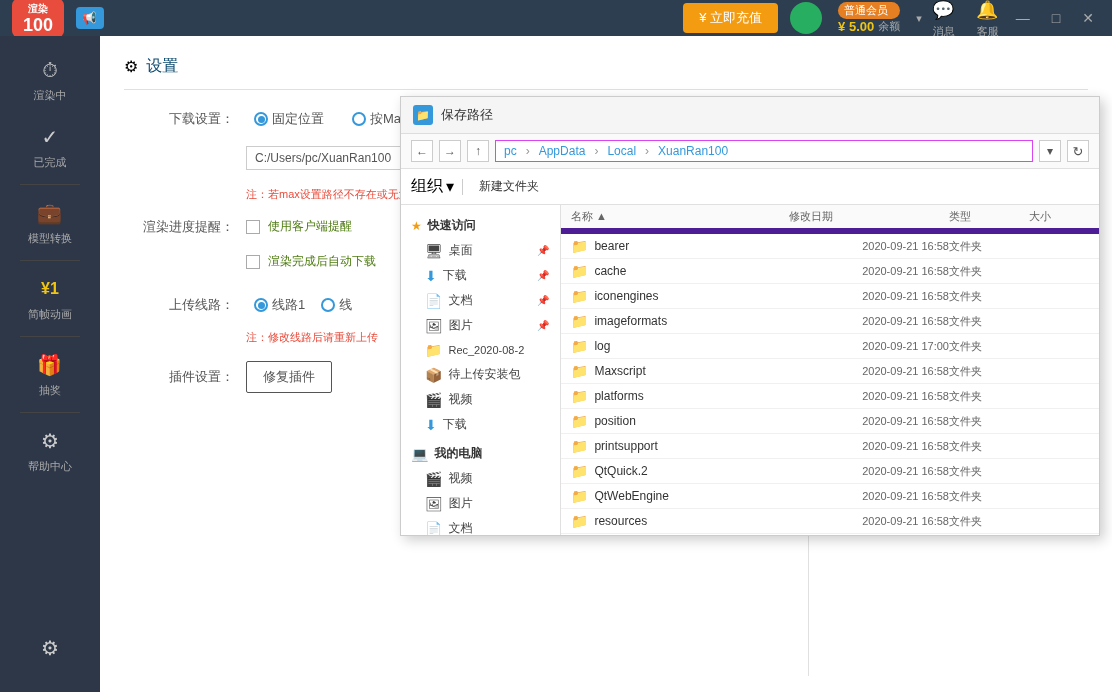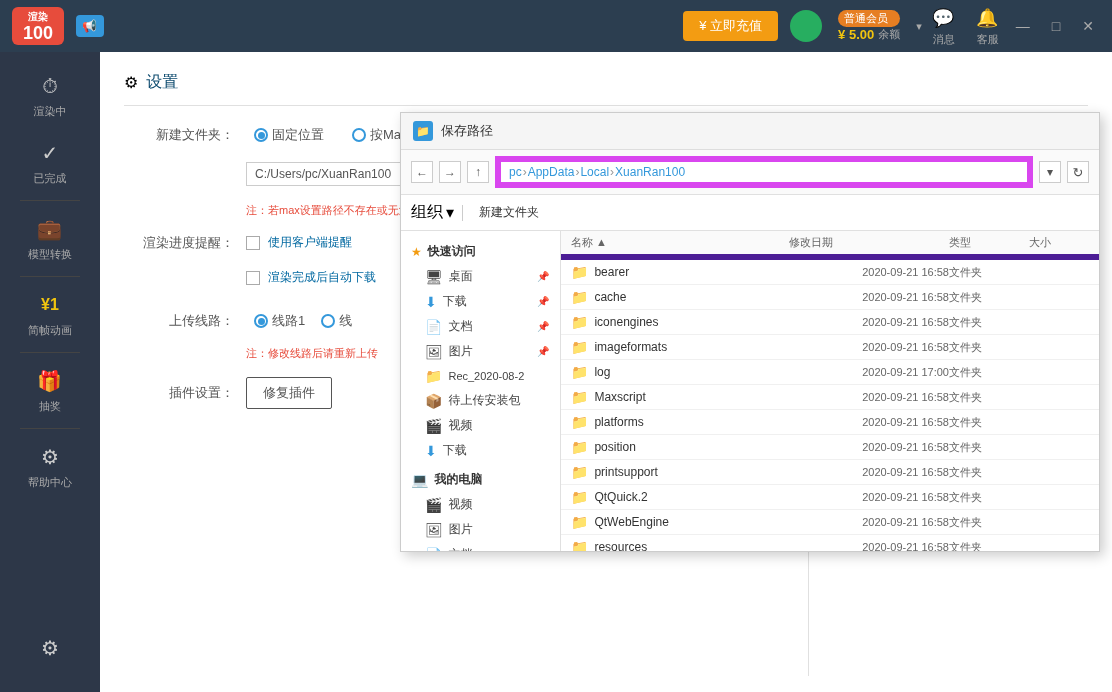--- a/index.html
+++ b/index.html
@@ -1,20 +1,20 @@
 <!DOCTYPE html>
 <html><head>
   <meta charset="utf-8">
   <style>
     * { box-sizing: border-box; margin: 0; padding: 0; font-family: 'Microsoft YaHei', SimHei, sans-serif; }
     body { width: 1112px; height: 692px; overflow: hidden; background: #f0f0f0; }
 
     
     .app-container { display: flex; flex-direction: column; width: 1112px; height: 692px; }
-    .title-bar { display: flex; align-items: center; height: 52px; background: #2c3e50; padding: 0 12px; flex-shrink: 0; }
+    .title-bar { display: flex; align-items: center; height: 36px; background: #2c3e50; padding: 0 12px; flex-shrink: 0; }
     .content-area { display: flex; flex: 1; overflow: hidden; }
     .sidebar { width: 100px; background: #2d3748; display: flex; flex-direction: column; align-items: center; padding: 10px 0; flex-shrink: 0; }
     .main-content { flex: 1; background: #f5f5f5; overflow: hidden; position: relative; }
 
     
     .app-logo { width: 52px; height: 38px; background: #e74c3c; border-radius: 6px; display: flex; flex-direction: column; align-items: center; justify-content: center; margin-right: 12px; flex-shrink: 0; }
     .app-logo-top { color: white; font-size: 10px; font-weight: bold; }
     .app-logo-bottom { color: white; font-size: 18px; font-weight: bold; line-height: 1; }
     .title-notice { display: flex; align-items: center; gap: 8px; flex: 1; }
     .notice-icon { width: 28px; height: 22px; background: #3498db; border-radius: 4px; display: flex; align-items: center; justify-content: center; color: white; font-size: 12px; }
@@ -53,34 +53,34 @@
     .radio-group { display: flex; gap: 20px; align-items: center; }
     .radio-item { display: flex; align-items: center; gap: 4px; cursor: pointer; padding-left: 8px; }
     .radio-dot { width: 14px; height: 14px; border-radius: 50%; border: 2px solid #3498db; display: flex; align-items: center; justify-content: center; }
     .radio-dot.checked::after { content: ''; width: 7px; height: 7px; border-radius: 50%; background: #3498db; }
     .radio-label { font-size: 13px; color: #555; }
     .path-input { border: 1px solid #ccc; padding: 4px 8px; font-size: 12px; color: #555; width: 240px; }
     .change-btn { background: white; border: 1px solid #3498db; color: #3498db; padding: 4px 12px; font-size: 12px; cursor: pointer; margin-left: 8px; }
     .setting-note { color: #e74c3c; font-size: 11px; margin-top: 4px; margin-left: 122px; }
     .checkbox-row { display: flex; align-items: center; gap: 8px; margin-bottom: 10px; margin-left: 122px; }
     .checkbox-box { width: 14px; height: 14px; border: 1px solid #aaa; }
-    .checkbox-label { font-size: 12px; color: #0369a1; }
+    .checkbox-label { font-size: 12px; color: #4d7c0f; }
     .upload-route { display: flex; align-items: center; gap: 8px; }
     .plugin-btn { background: white; border: 1px solid #555; color: #555; padding: 6px 16px; font-size: 13px; cursor: pointer; border-radius: 2px; }
     .version-text { font-size: 14px; color: #333; margin-top: 20px; }
     .qr-label { font-size: 13px; color: #555; margin-top: 16px; }
 
     
     .file-dialog-overlay { position: absolute; top: 60px; left: 300px; width: 700px; height: 440px; background: white; border: 1px solid #ccc; box-shadow: 4px 4px 12px rgba(0,0,0,0.2); z-index: 100; display: flex; flex-direction: column; }
     .file-dialog-title-bar { display: flex; align-items: center; padding: 8px 12px; background: #f5f5f5; border-bottom: 1px solid #ddd; gap: 8px; }
     .file-dialog-icon { width: 20px; height: 20px; background: #3498db; border-radius: 3px; display: flex; align-items: center; justify-content: center; color: white; font-size: 11px; }
     .file-dialog-title-text { font-size: 13px; color: #333; flex: 1; }
     .file-nav-bar { display: flex; align-items: center; padding: 6px 10px; background: #fafafa; border-bottom: 1px solid #e0e0e0; gap: 6px; }
     .nav-btn { width: 22px; height: 22px; border: 1px solid #ccc; background: white; cursor: pointer; display: flex; align-items: center; justify-content: center; font-size: 12px; color: #555; }
-    .breadcrumb-path { display: flex; align-items: center; gap: 1px; flex: 1; border: 6px solid #d946ef; padding: 3px 8px; background: white; font-size: 12px; color: #555; }
+    .breadcrumb-path { display: flex; align-items: center; gap: 9px; flex: 1; border: 1px solid #d946ef; padding: 3px 8px; background: white; font-size: 12px; color: #555; }
     .breadcrumb-sep { color: #999; }
     .breadcrumb-link { color: #3498db; cursor: pointer; }
     .nav-refresh { width: 22px; height: 22px; border: 1px solid #ccc; background: white; cursor: pointer; display: flex; align-items: center; justify-content: center; font-size: 13px; color: #555; }
     .file-toolbar { display: flex; align-items: center; padding: 6px 10px; border-bottom: 1px solid #e0e0e0; gap: 8px; }
     .toolbar-btn { font-size: 12px; color: #333; cursor: pointer; padding: 3px 8px; }
     .toolbar-dropdown { display: flex; align-items: center; gap: 3px; cursor: pointer; }
     .toolbar-sep { width: 1px; height: 16px; background: #ccc; }
     .file-main { display: flex; flex: 1; overflow: hidden; }
     .file-left-panel { width: 160px; border-right: 1px solid #e0e0e0; overflow-y: auto; padding: 8px 0; flex-shrink: 0; }
     .file-section { margin-bottom: 4px; }
@@ -188,21 +188,21 @@
     <div class="main-content">
       <div class="settings-panel">
         <div class="settings-header">
           <span style="font-size:16px;">⚙</span>
           <span class="settings-title">设置</span>
         </div>
         <div class="settings-content">
           <div class="settings-left">
 
             <div class="setting-row">
-              <span class="setting-label">新建文件夹：</span>
+              <span class="setting-label">下载设置：</span>
               <div class="radio-group">
                 <div class="radio-item">
                   <div class="radio-dot checked"></div>
                   <span class="radio-label">固定位置</span>
                 </div>
                 <div class="radio-item">
                   <div class="radio-dot"></div>
                   <span class="radio-label">按Max所在路径设置</span>
                 </div>
               </div>

